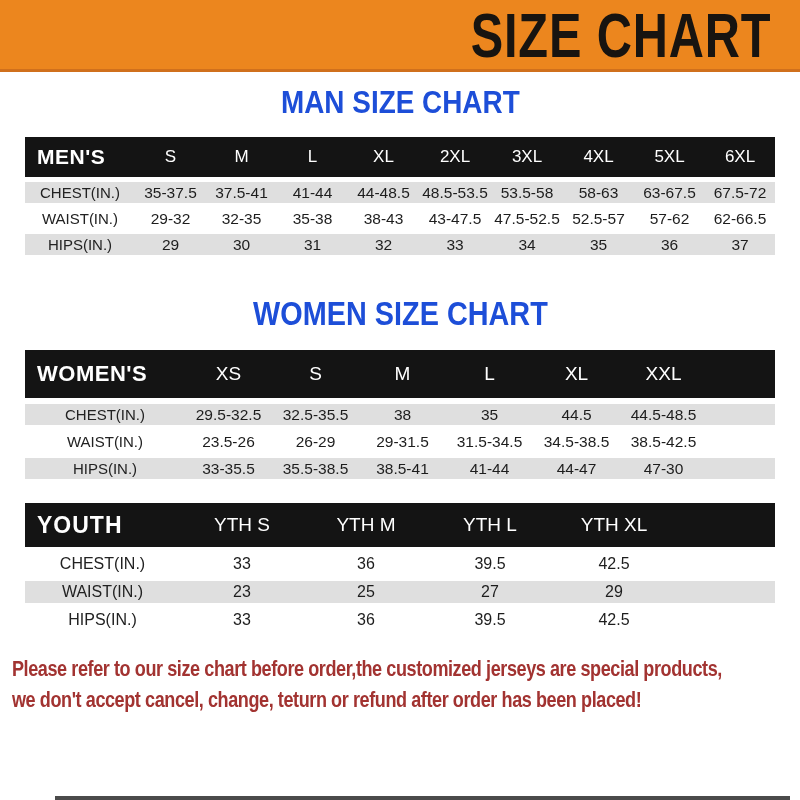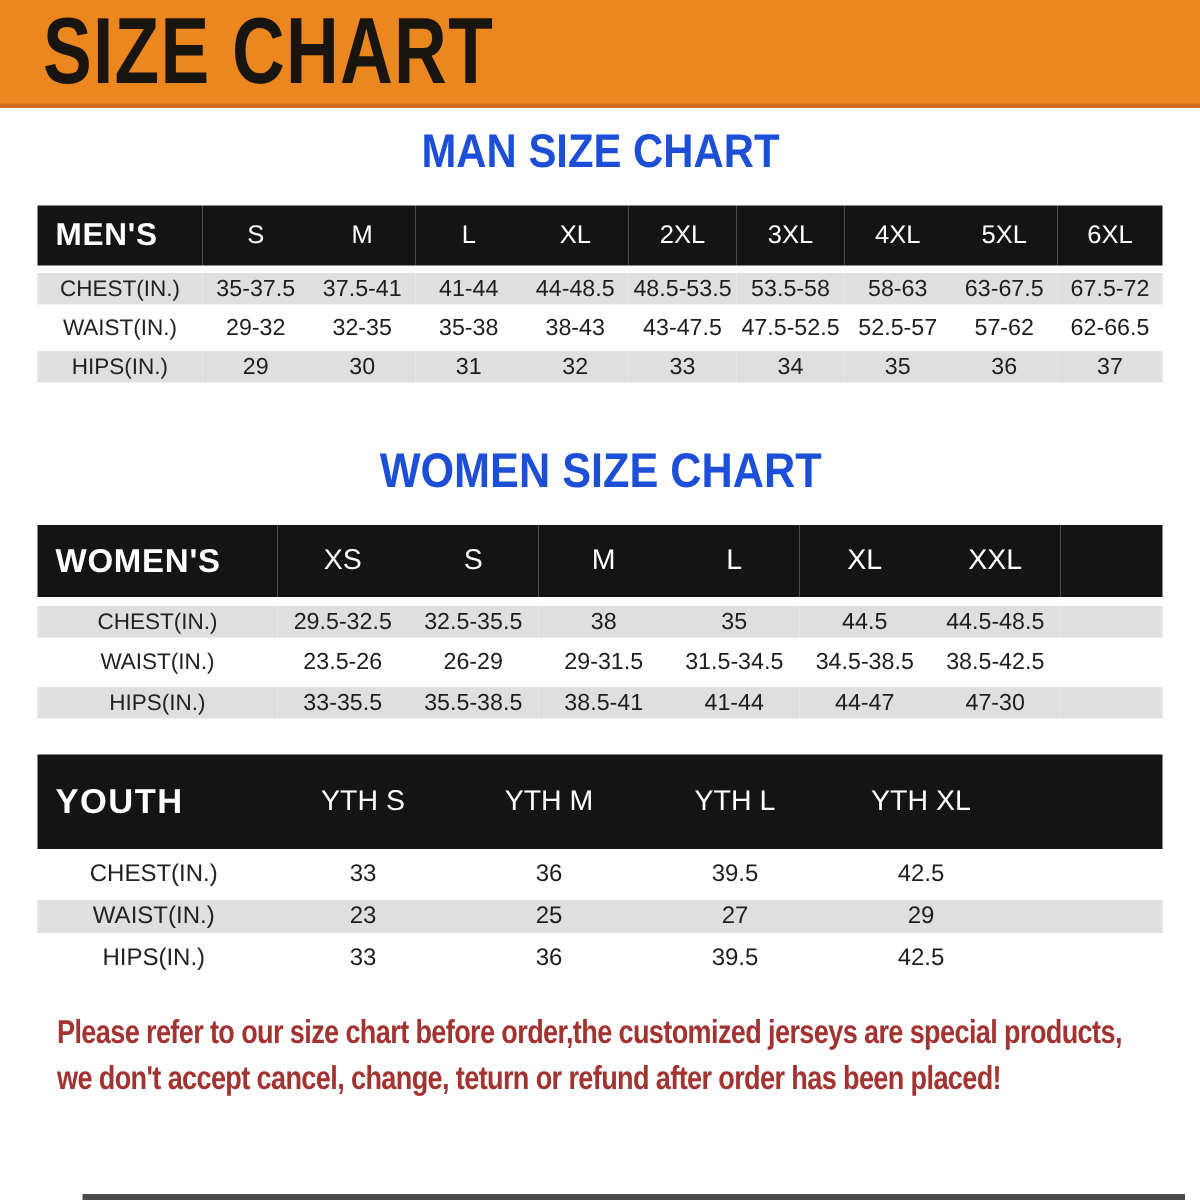--- a/index.html
+++ b/index.html
@@ -1,21 +1,21 @@
 <!DOCTYPE html>
 <html><head>
 <meta charset="utf-8">
 <style>
   html,body{margin:0;padding:0;}
   body{width:800px;height:800px;background:#ffffff;font-family:"Liberation Sans",sans-serif;}
   #page{position:relative;width:800px;height:800px;overflow:hidden;background:#fff;}
 
   
   #banner{height:69px;background:#EC861E;border-bottom:3px solid #D0701C;
-          display:flex;align-items:center;justify-content:flex-start;}
+          display:flex;align-items:center;justify-content:flex-end;}
   #banner .big-title{font-weight:bold;color:#181410;font-size:58px;line-height:58px;
           transform:scale(0.84,1.08);letter-spacing:1px;white-space:nowrap;}
 
   
   .section-h{text-align:center;font-weight:bold;color:#1d4ed8;font-size:31px;line-height:36px;}
   .section-h span{display:inline-block;transform:scale(0.93,1.05);letter-spacing:0px;white-space:nowrap;}
   #man-heading{margin-top:13px;font-size:30px;line-height:34px;}
   #women-heading{margin-top:36px;}
   #youth-heading{margin-top:42px;}
 
@@ -30,26 +30,26 @@
   tbody td{height:21px;text-align:center;font-size:15.5px;color:#1d1d1d;vertical-align:middle;}
   tr.g td{background:#DFDFDF;}
   tr.w td{background:#FFFFFF;}
   td.rowlbl{font-size:15px;color:#222;}
 
   #men-table{margin-top:13px;}
   #women-table{margin-top:12px;border-spacing:0 6px;}
   #women-table tr.bar th{height:48px;font-size:19px;}
   #women-table tr.bar th.corner{font-size:22px;}
   #youth-table{margin-top:12px;border-spacing:0 6px;}
-  #youth-table tr.bar th{height:63px;font-size:19px;margin-left:40px;}
+  #youth-table tr.bar th{height:44px;font-size:19px;margin-left:40px;}
   #youth-table tr.bar th.corner{font-size:23px;letter-spacing:1px;}
   #youth-table tbody td{height:22px;font-size:16px;}
 
   
-  #footer-note{margin:16px 0 0 38px;color:#A23331;font-weight:bold;}
+  #footer-note{margin:16px 0 0 12px;color:#A23331;font-weight:bold;}
   #footer-note .fline{font-size:22px;line-height:31px;letter-spacing:-0.5px;
         transform:scaleX(0.82);transform-origin:left center;white-space:nowrap;}
   #bottom-line{position:absolute;left:55px;right:10px;bottom:0;height:4px;background:#4B4B4B;}
 </style>
 </head>
 <body>
 
 <div id="page">
 
   <div id="banner">

